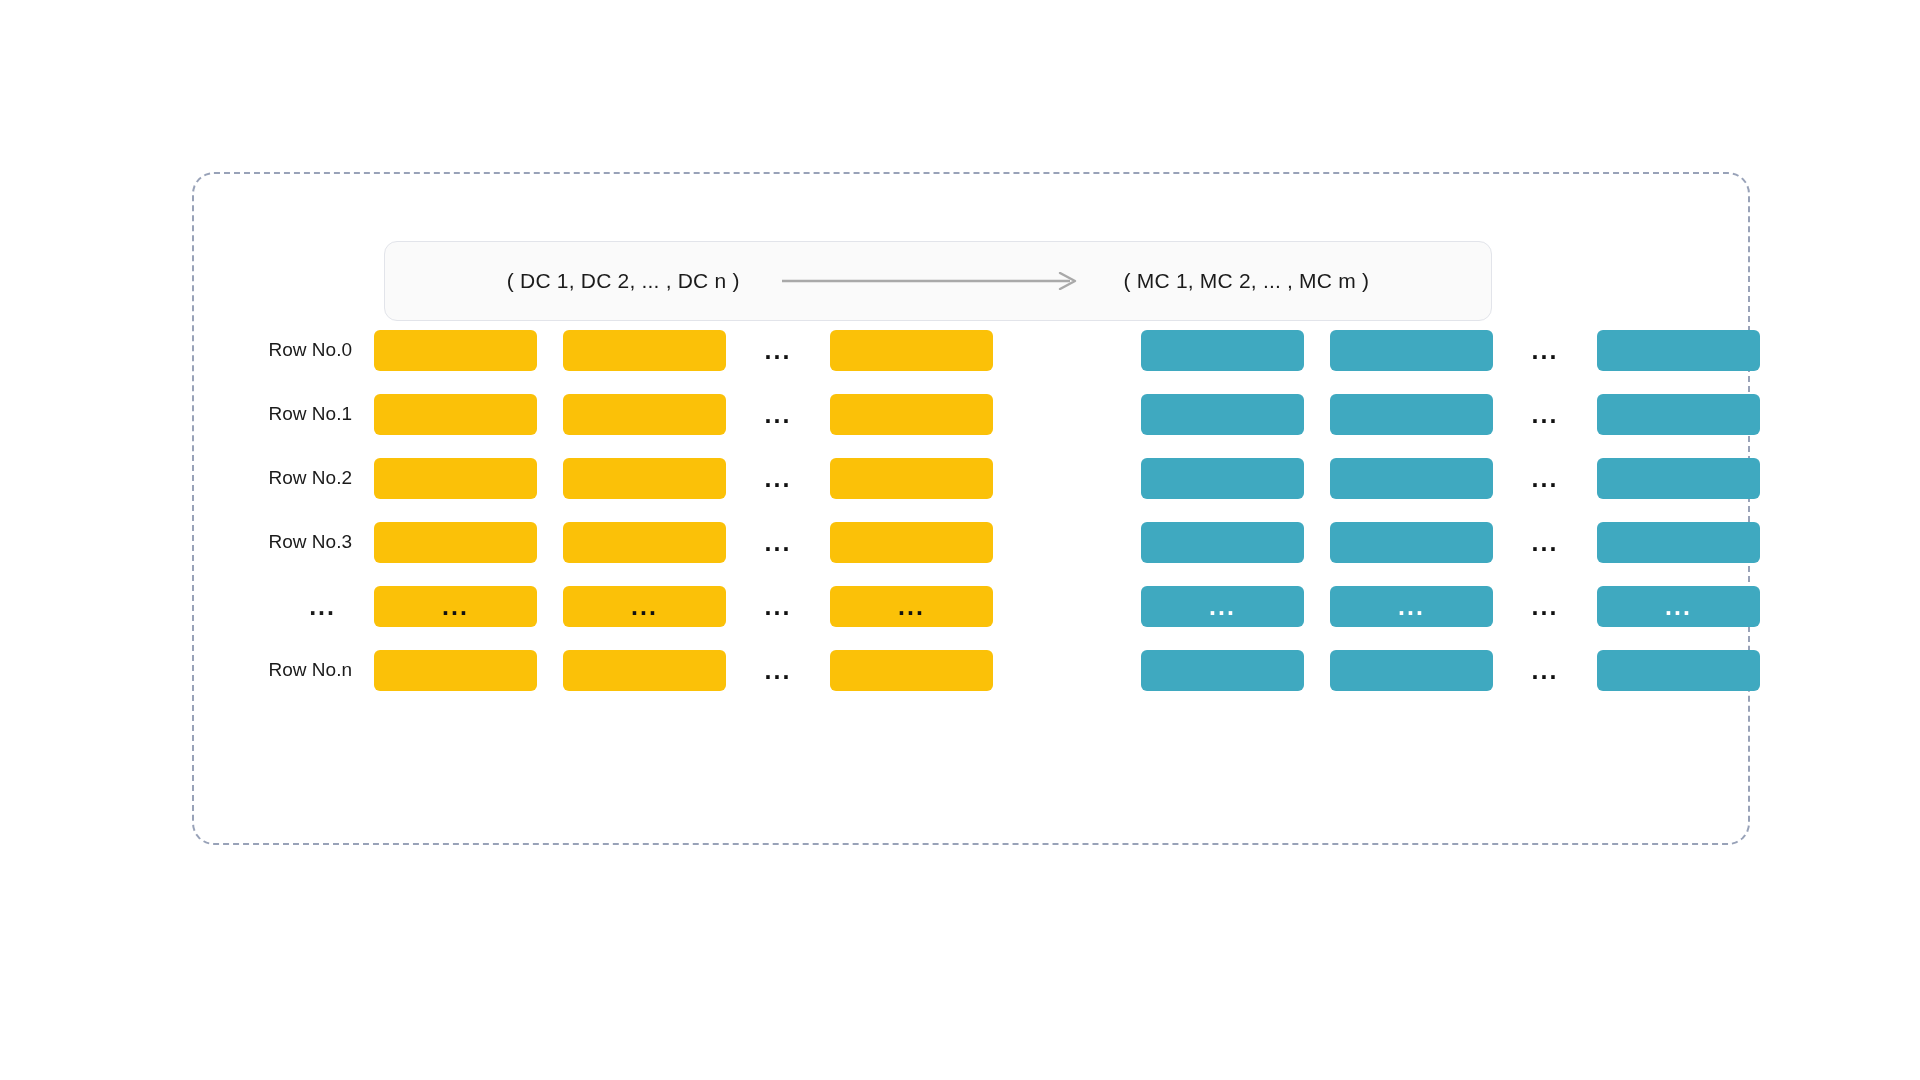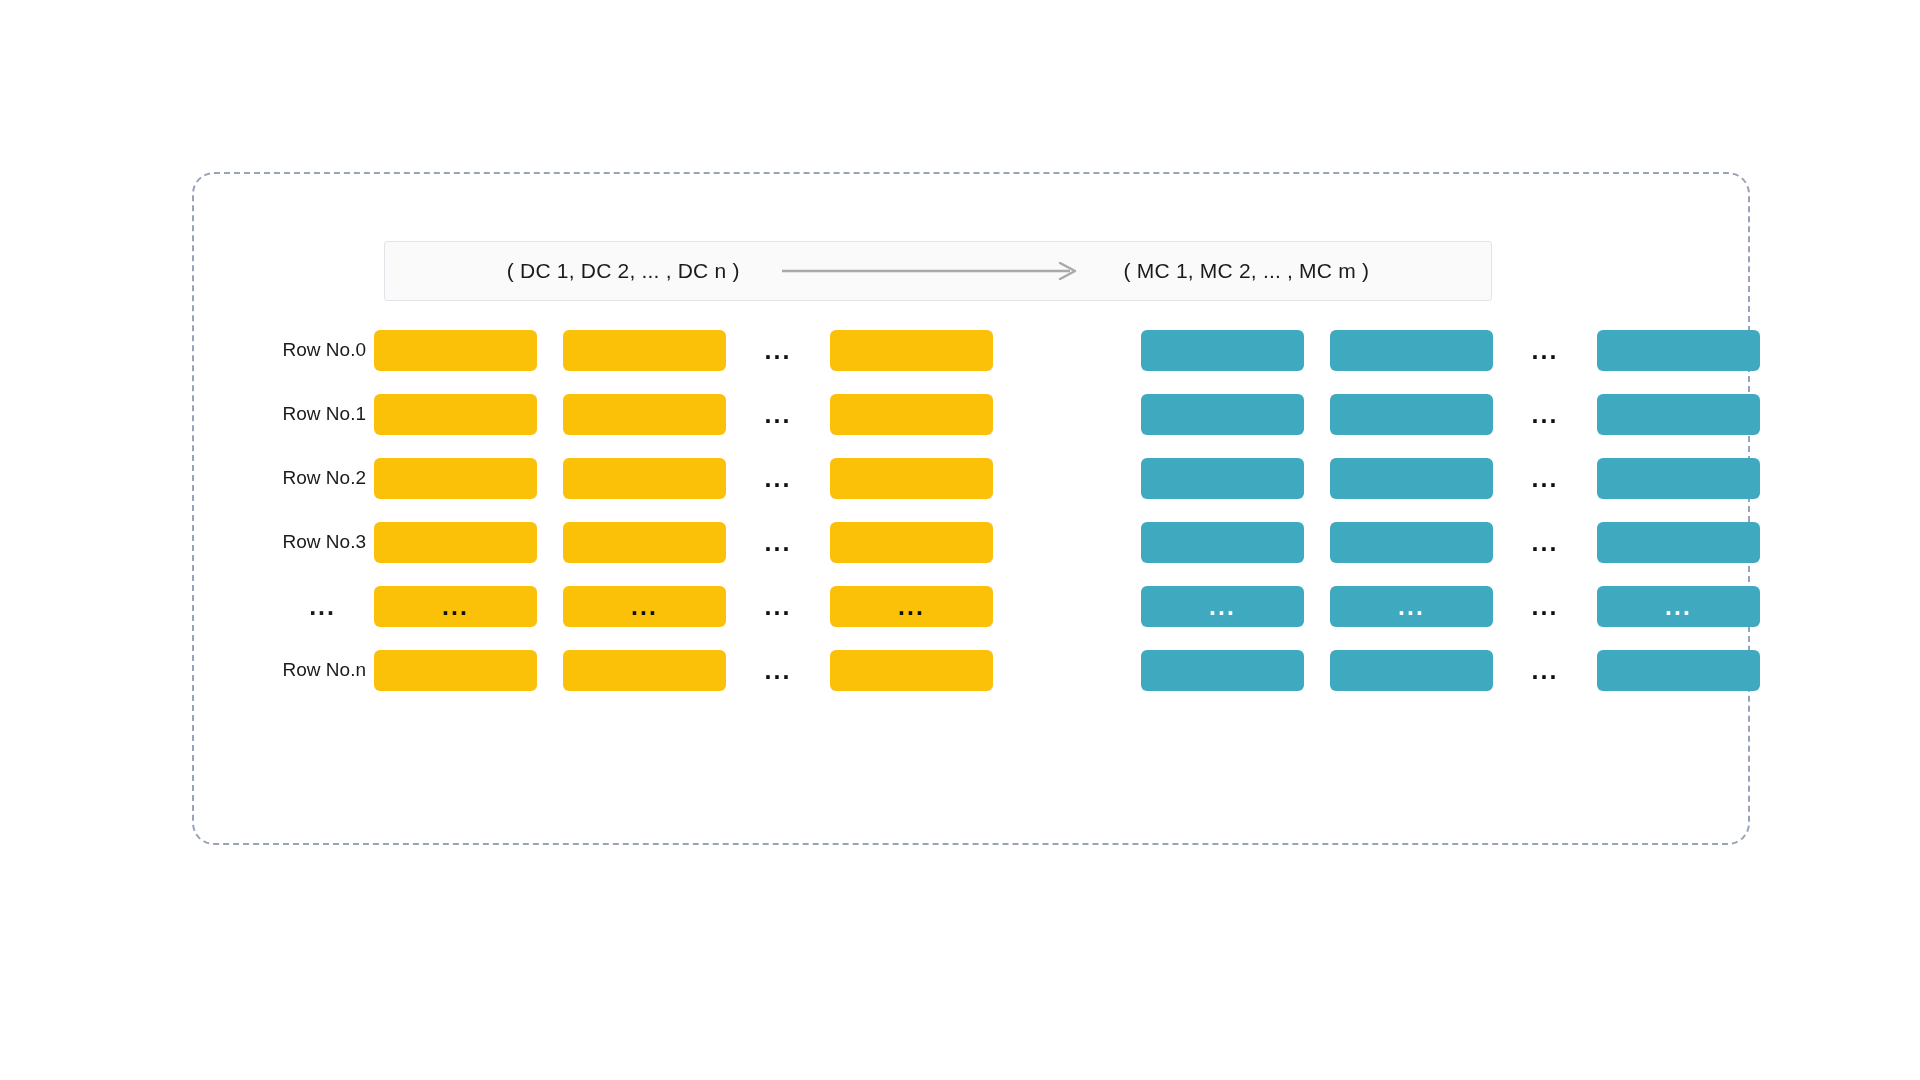--- a/index.html
+++ b/index.html
@@ -27,25 +27,25 @@
     border-radius: 22px;
     background: #ffffff;
   }
 
   
   #signature-bar {
     position: absolute;
     left: 190px;
     top: 67px;
     width: 1108px;
-    height: 60px;
+    height: 80px;
     box-sizing: border-box;
     background: #fafafa;
     border: 1px solid #e2e4ea;
-    border-radius: 3px;
+    border-radius: 13px;
     display: flex;
     align-items: center;
     justify-content: center;
   }
   .sig-text {
     font-size: 21px;
     color: #1b1b1b;
     letter-spacing: 0.2px;
     white-space: nowrap;
   }
@@ -66,21 +66,21 @@
     position: relative;
     height: 52px;
     margin-bottom: 12px;
     display: flex;
     align-items: center;
   }
   .row-label {
     width: 180px;
     flex: 0 0 180px;
     text-align: right;
-    padding-right: 8px;
+    padding-right: 22px;
     box-sizing: border-box;
     font-size: 19px;
     color: #1b1b1b;
     white-space: nowrap;
   }
   .row-label.ellipsis-label {
     font-size: 25px;
     letter-spacing: 2px;
     font-weight: 700;
     padding-right: 38px;

